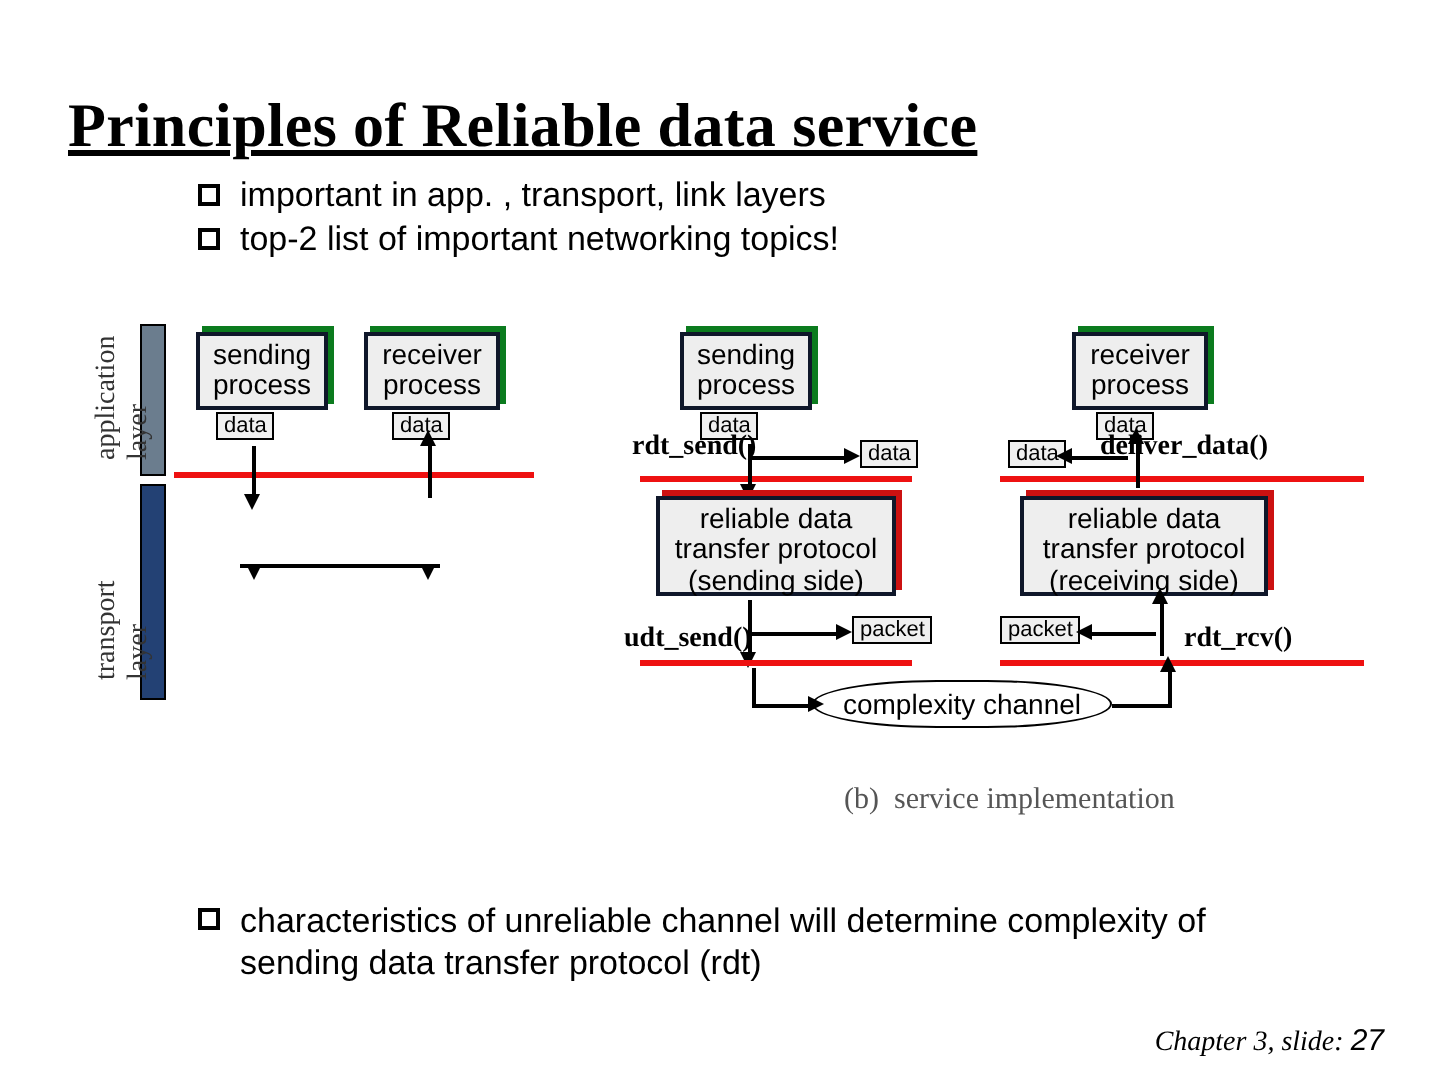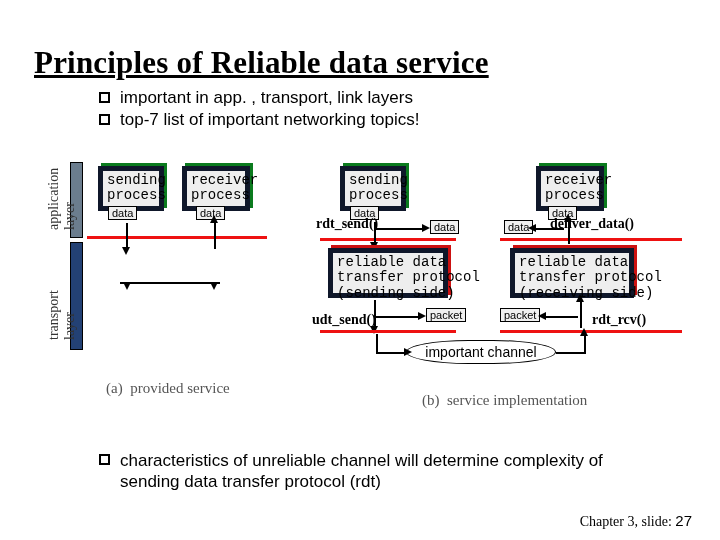--- a/index.html
+++ b/index.html
@@ -20,31 +20,31 @@
     top: 24px;
     left: 34px;
     letter-spacing: 0.2px;
   }
   .bullets { position: absolute; left: 56px; }
   .bullets.top1 { top: 88px; }
   .bullets.top2 { top: 110px; }
   .bullets.bottom { top: 450px; left: 56px; width: 600px; line-height: 1.25; }
   .bullet-row { display: flex; align-items: flex-start; font-size: 17px; padding-left: 43px; }
   .bullet-glyph { width: 11px; height: 11px; border: 2px solid #000; margin-right: 10px; margin-top: 4px; flex-shrink: 0; }
-  .footer { position: absolute; bottom: 10px; right: 28px; font-family: "Times New Roman", serif; font-size: 14px; }
+  .footer { position: absolute; bottom: 10px; right: 28px; font-family: "Times New Roman", serif; font-size: 14px; font-style: italic; }
   .footer .pg { font-family: Arial, sans-serif; font-size: 15px; }
   .diag { position: absolute; top: 148px; left: 30px; width: 660px; height: 280px; }
 
   
   .vbar { position: absolute; width: 13px; border: 1px solid #000; }
   .vbar.app { background: #6b7d8e; }
   .vbar.trn { background: #234174; }
   .vlabel { position: absolute; transform: rotate(-90deg); transform-origin: left top; font-size: 14px; font-family: "Times New Roman", serif; color: #333; }
 
-  .box { position: absolute; border: 5px solid #0f172a; background: #eee; font-size: 14px; text-align: center; line-height: 1.1; padding: 2px 4px; font-family: Liberation Mono, monospace; }
+  .box { position: absolute; border: 2px solid #0f172a; background: #eee; font-size: 14px; text-align: center; line-height: 1.1; padding: 2px 4px; }
   .box.green { box-shadow: 3px -3px 0 0 #0b7b1e; }
   .box.red   { box-shadow: 3px -3px 0 0 #c11; }
   .smbox { position:absolute; border:1px solid #000; background:#f0f0f0; font-size:11px; padding:0 3px;text-align:right; }
   .pill { position: absolute; border: 1px solid #000; border-radius: 50% / 60%; font-size: 14px; padding: 3px 10px; text-align: center; background: #fff; }
 
   .caplabel { position: absolute; font-size: 15px; font-family: "Times New Roman", serif; color: #555; }
   .redbar { position: absolute; height: 3px; background: #e11; }
   .fn { position: absolute; font-weight: bold; font-size: 14px; font-family: "Times New Roman", serif; }
   .arrow-head { position: absolute; width: 0; height: 0; }
   .ah-down { border-left: 4px solid transparent; border-right: 4px solid transparent; border-top: 8px solid #000; }
@@ -61,21 +61,21 @@
 
 <div class="bullets top1">
   <div class="bullet-row">
     <div class="bullet-glyph"></div>
     <div>important in app. , transport, link layers</div>
   </div>
 </div>
 <div class="bullets top2">
   <div class="bullet-row">
     <div class="bullet-glyph"></div>
-    <div>top-7 list of important networking topics!</div>
+    <div>top-2 list of important networking topics!</div>
   </div>
 </div>
 
 <div class="diag">
 
   <div class="vbar app" style="left:40px; top:14px; height:76px;"></div>
   <div class="vbar trn" style="left:40px; top:94px; height:108px;"></div>
   <div class="vlabel" style="left:16px; top:82px; white-space:pre;">application
 layer</div>
   <div class="vlabel" style="left:16px; top:192px; white-space:pre;">transport
@@ -88,21 +88,20 @@
   <div class="smbox" style="left:78px; top:58px;">data</div>
   <div class="smbox" style="left:166px; top:58px;">data</div>
   <div class="redbar" style="left:57px; top:88px; width:180px;"></div>
   <div class="vline" style="left:96px; top:75px; height:26px;"></div>
   <div class="arrow-head ah-down" style="left:92px; top:99px;"></div>
   <div class="vline" style="left:184px; top:75px; height:26px;"></div>
   <div class="arrow-head ah-up" style="left:180px; top:67px;"></div>
   <div class="hline" style="left:90px; top:134px; width:100px;"></div>
   <div class="arrow-head ah-down" style="left:93px; top:134px;"></div>
   <div class="arrow-head ah-down" style="left:180px; top:134px;"></div>
-  <div class="caplabel" style="left:76px; top:232px;"><span>(a)</span>&nbsp;&nbsp;<span>provided service</span></div>
 
   <div class="box green" style="left:310px; top:18px; width:66px;"><span style="white-space:pre;">sending
 process</span></div>
   <div class="box green" style="left:506px; top:18px; width:68px;"><span style="white-space:pre;">receiver
 process</span></div>
   <div class="smbox" style="left:320px; top:58px;">data</div>
   <div class="smbox" style="left:518px; top:58px;">data</div>
   <div class="redbar" style="left:290px; top:90px; width:136px;"></div>
   <div class="redbar" style="left:470px; top:90px; width:182px;"></div>
 
@@ -137,21 +136,21 @@
   <div class="smbox" style="left:470px; top:160px;">packet</div>
   <div class="fn" style="left:562px; top:164px;">rdt_rcv()</div>
   <div class="vline" style="left:550px; top:152px; height:28px;"></div>
   <div class="arrow-head ah-up" style="left:546px; top:146px;"></div>
   <div class="hline" style="left:514px; top:168px; width:34px;"></div>
   <div class="arrow-head ah-left" style="left:508px; top:164px;"></div>
 
   <div class="redbar" style="left:290px; top:182px; width:136px;"></div>
   <div class="redbar" style="left:470px; top:182px; width:182px;"></div>
 
-  <div class="pill" style="left:376px; top:192px; width:150px;">important channel</div>
+  <div class="pill" style="left:376px; top:192px; width:150px;">complexity channel</div>
   <div class="vline" style="left:346px; top:186px; height:20px;"></div>
   <div class="hline" style="left:346px; top:204px; width:30px;"></div>
   <div class="arrow-head ah-right" style="left:374px; top:200px;"></div>
   <div class="hline" style="left:526px; top:204px; width:30px;"></div>
   <div class="vline" style="left:554px; top:186px; height:20px;"></div>
   <div class="arrow-head ah-up" style="left:550px; top:180px;"></div>
 
   <div class="caplabel" style="left:392px; top:244px;"><span>(b)</span>&nbsp;&nbsp;<span>service implementation</span></div>
 </div>
 

